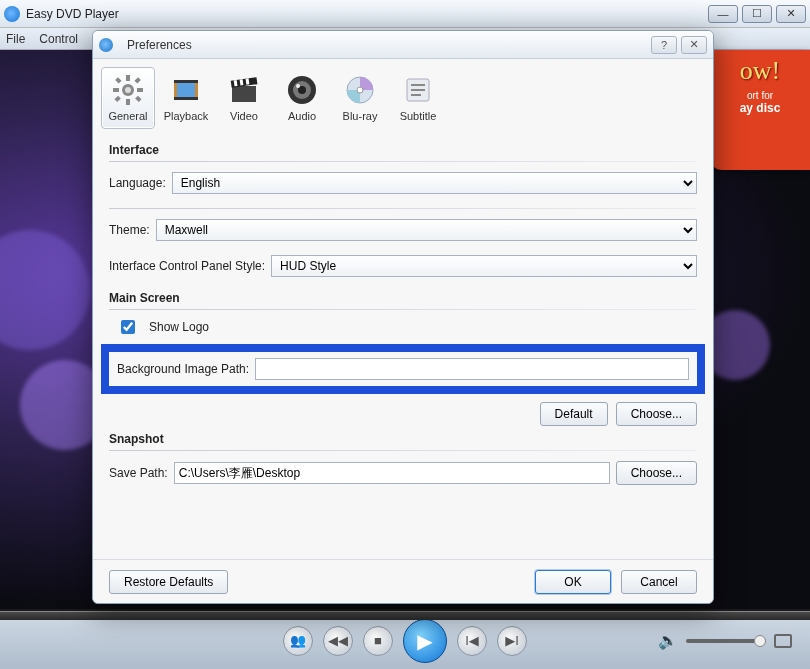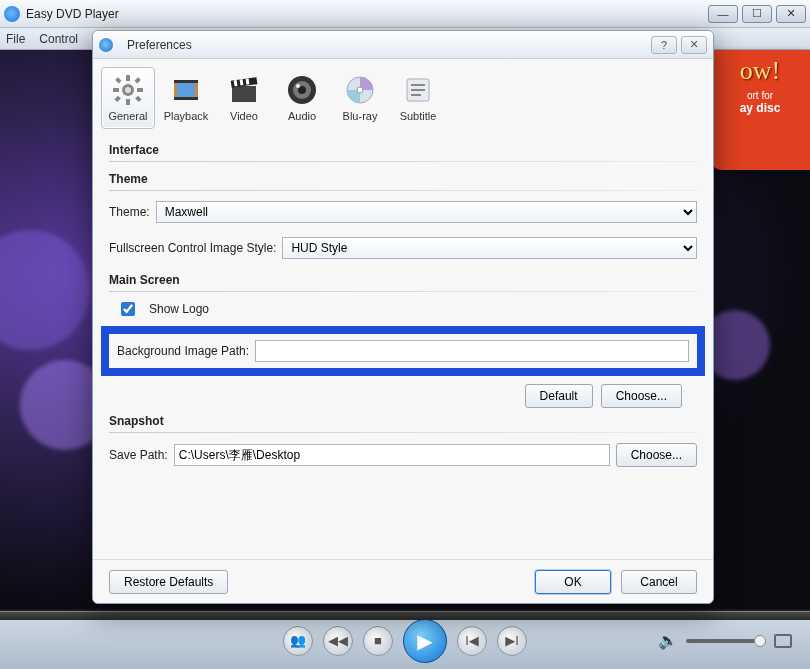--- a/index.html
+++ b/index.html
@@ -55,21 +55,21 @@
 .row { display: flex; align-items: center; gap: 6px; margin: 6px 0 14px 0; }
 .row label { white-space: nowrap; }
 select, input[type=text] { height: 22px; border: 1px solid #a8b4c2; background: #fff; font-size: 12px; padding: 0 4px; }
 select { background: linear-gradient(#fff,#eef2f6); }
 .wide { flex: 1; }
 .check { display: flex; align-items: center; gap: 14px; margin: 6px 0 10px 12px; }
 .check input { width: 14px; height: 14px; accent-color: #2a7ad1; }
 .highlight { border: 8px solid #1d4ed8; padding: 6px 8px; margin: 0 -8px 8px -8px; display: flex; align-items: center; gap: 6px; }
 .btn { height: 24px; padding: 0 14px; background: linear-gradient(#fbfcfd,#e5eaf0); border: 1px solid #9aa7b5; border-radius: 3px; font-size: 12px; cursor: pointer; }
 .btn.primary { border-color: #2a7ad1; box-shadow: 0 0 0 1px rgba(42,122,209,.35); }
-.btn-row { display: flex; justify-content: flex-end; gap: 8px; margin: 4px 15px 4px 0; }
+.btn-row { display: flex; justify-content: flex-end; gap: 8px; margin: 4px 0 4px 0; }
 .footer { height: 44px; border-top: 1px solid #d6dde4; padding: 2px 16px; display: flex; justify-content: space-between; align-items: center; background: #f7f7f7; }
 </style>
 </head>
 <body>
 
 <div class="player-window">
   <div class="player-titlebar">
     <div class="title-group">
       <div class="app-icon"></div>
       <div class="app-title">Easy DVD Player</div>
@@ -206,31 +206,36 @@
             </svg>
         </div>
         <span>Subtitle</span>
       </div>
     </div>
 
     <div class="panel">
 
       <div class="section-title">Interface</div>
       <div class="hr"></div>
-
-      <div class="section-title">Theme</div>
+      <div class="row">
+        <label>Language:</label>
+        <select class="wide">
+          <option>English</option>
+        </select>
+      </div>
+
       <div class="hr"></div>
       <div class="row">
         <label>Theme:</label>
         <select class="wide">
           <option>Maxwell</option>
         </select>
       </div>
       <div class="row">
-        <label>Fullscreen Control Image Style:</label>
+        <label>Interface Control Panel Style:</label>
         <select class="wide">
           <option>HUD Style</option>
         </select>
       </div>
 
       <div class="section-title">Main Screen</div>
       <div class="hr"></div>
       <div class="check">
         <input type="checkbox" checked="" style="">
         <label>Show Logo</label>

